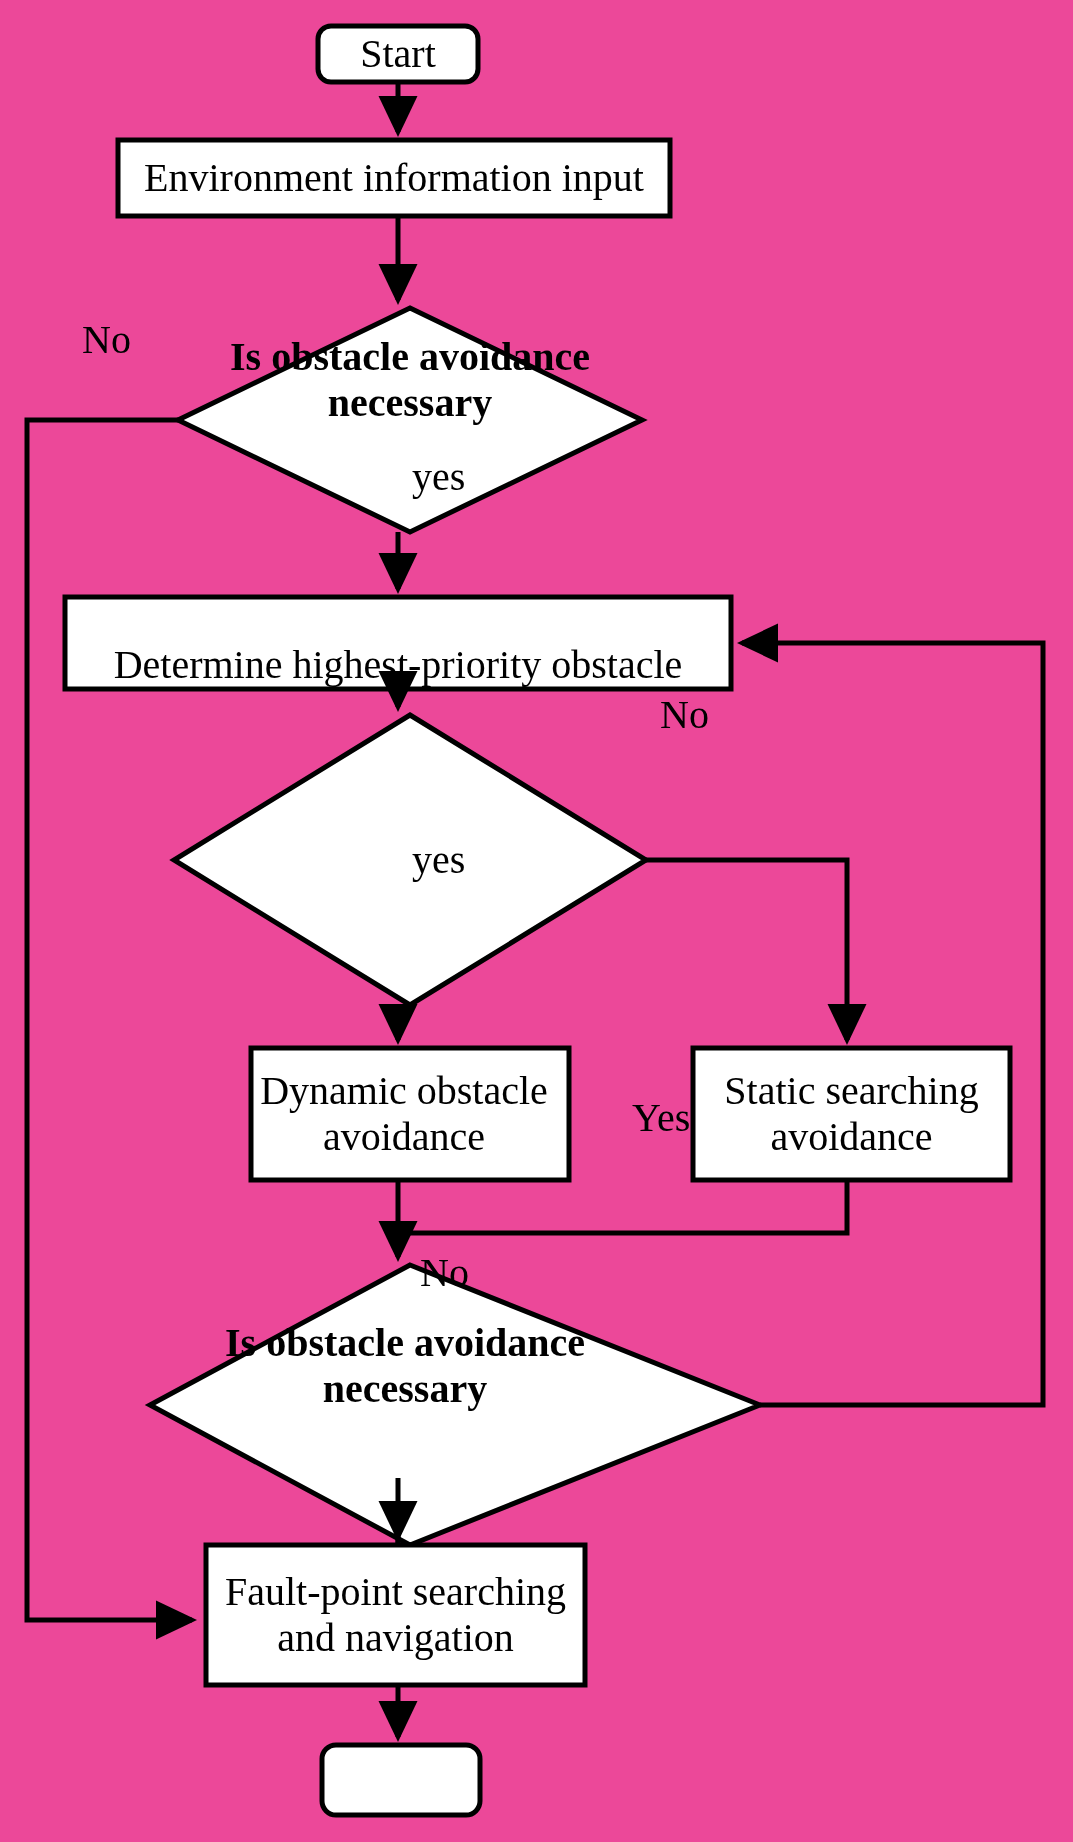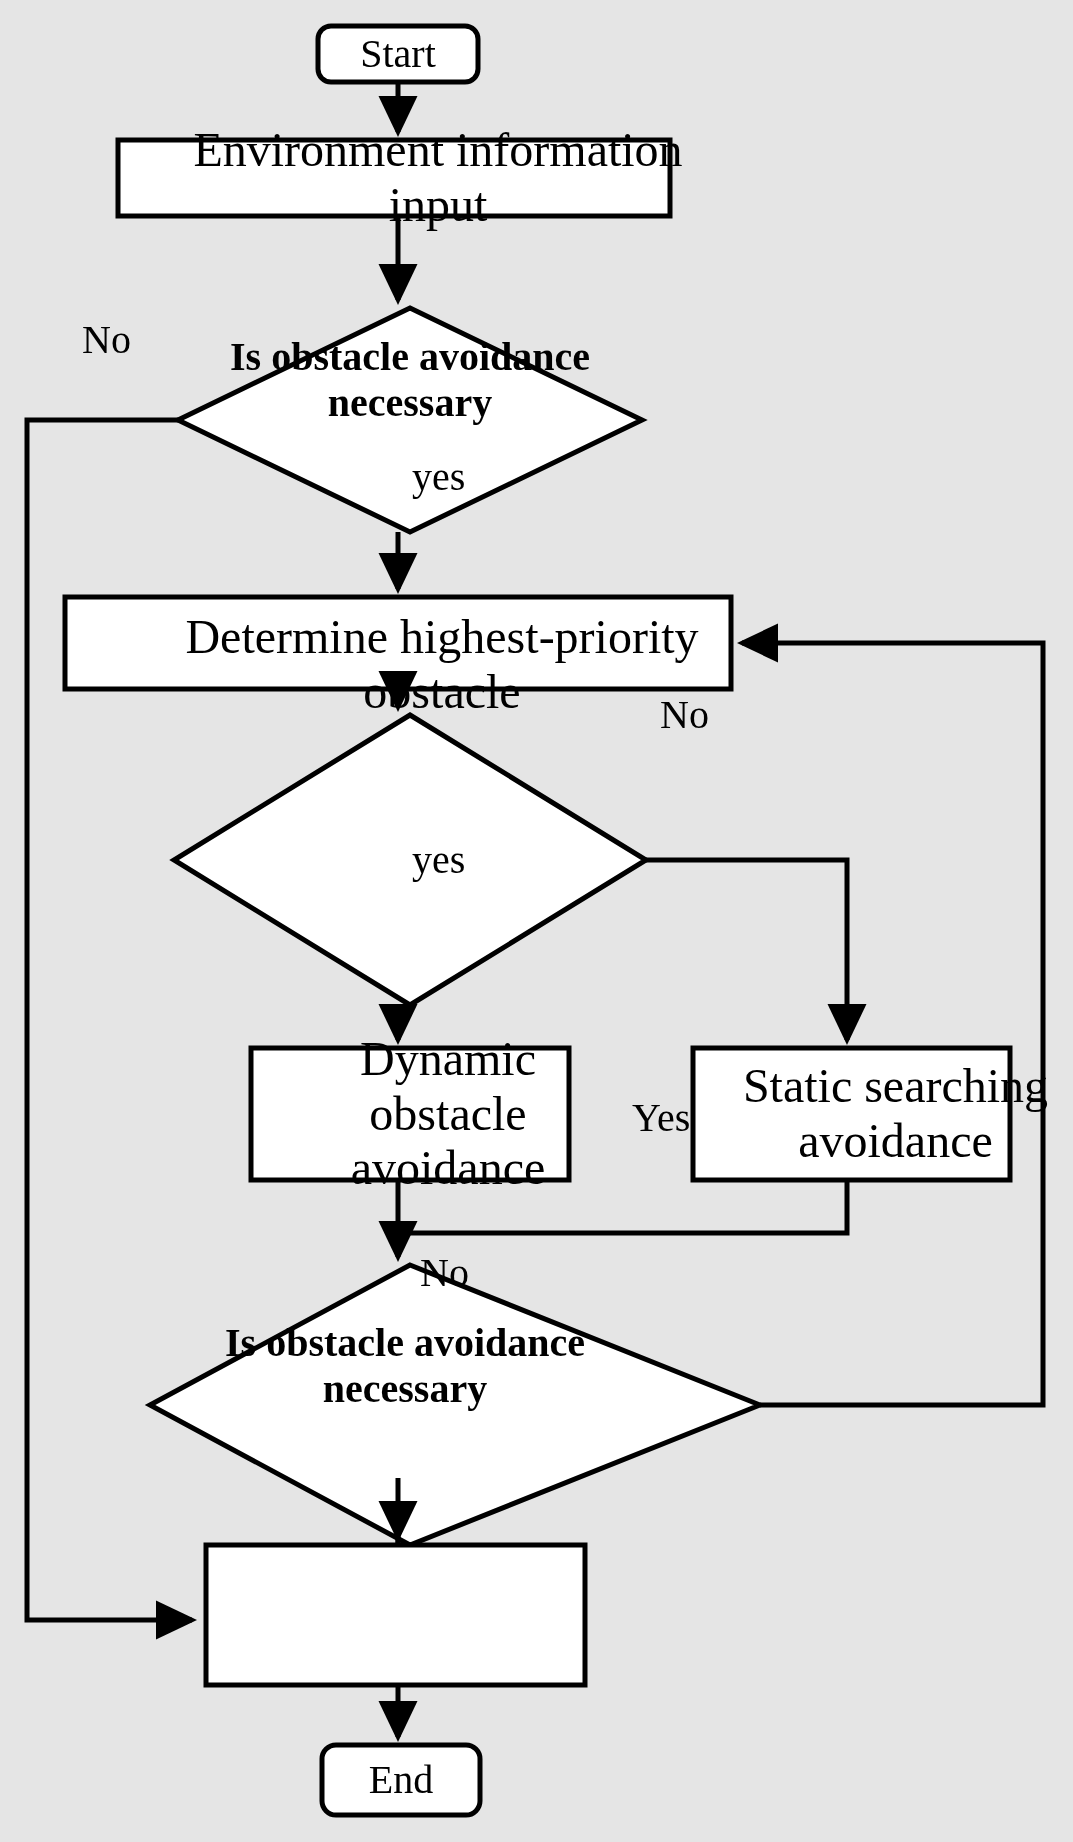--- a/index.html
+++ b/index.html
@@ -4,21 +4,21 @@
 <style>
   html, body {
     margin: 0;
     padding: 0;
     background: #ffffff;
   }
   #flowchart-root {
     position: relative;
     width: 1073px;
     height: 1842px;
-    background: #e5e5e5;
+    background: #ec4899;
     overflow: hidden;
     font-family: "Liberation Serif", "DejaVu Serif", serif;
     color: #000000;
   }
   #flow-svg {
     position: absolute;
     left: 0;
     top: 0;
     width: 1073px;
     height: 1842px;
@@ -35,21 +35,21 @@
     pointer-events: none;
   }
   .edge-label {
     position: absolute;
     color: #000000;
     line-height: 1;
     white-space: nowrap;
     pointer-events: none;
   }
   .terminator-label { font-size: 40px; }
-  .process-label    { font-size: 48px; margin-left: 44px; }
+  .process-label    { font-size: 40px; }
   .decision-label   { font-size: 40px; font-weight: bold; }
   .branch-label     { font-size: 40px; }
 </style>
 </head>
 <body>
 
 <div id="flowchart-root">
 
   <svg id="flow-svg" viewBox="0 0 1073 1842" xmlns="http://www.w3.org/2000/svg">
     <defs>
@@ -119,22 +119,23 @@
 
   <div class="node-label process-label" style="left:245px; top:1048px; width:318px; height:132px;">Dynamic obstacle
 avoidance</div>
 
   <div class="node-label process-label" style="left:693px; top:1048px; width:317px; height:132px;">Static searching
 avoidance</div>
 
   <div class="node-label decision-label" style="left:170px; top:1310px; width:470px; height:112px;">Is obstacle avoidance
 necessary</div>
 
+  <div class="node-label process-label" style="left:206px; top:1545px; width:379px; height:140px;">Fault-point searching
+and navigation</div>
 
-  <div class="node-label terminator-label" style="left:322px; top:1745px; width:158px; height:70px;">End</div>
 
   <div class="edge-label branch-label" style="left:82px; top:320px;">No</div>
 
   <div class="edge-label branch-label" style="left:412px; top:457px;">yes</div>
 
   <div class="edge-label branch-label" style="left:660px; top:695px;">No</div>
 
   <div class="edge-label branch-label" style="left:412px; top:840px;">yes</div>
 
   <div class="edge-label branch-label" style="left: 632px; top: 1098px;">Yes</div>

